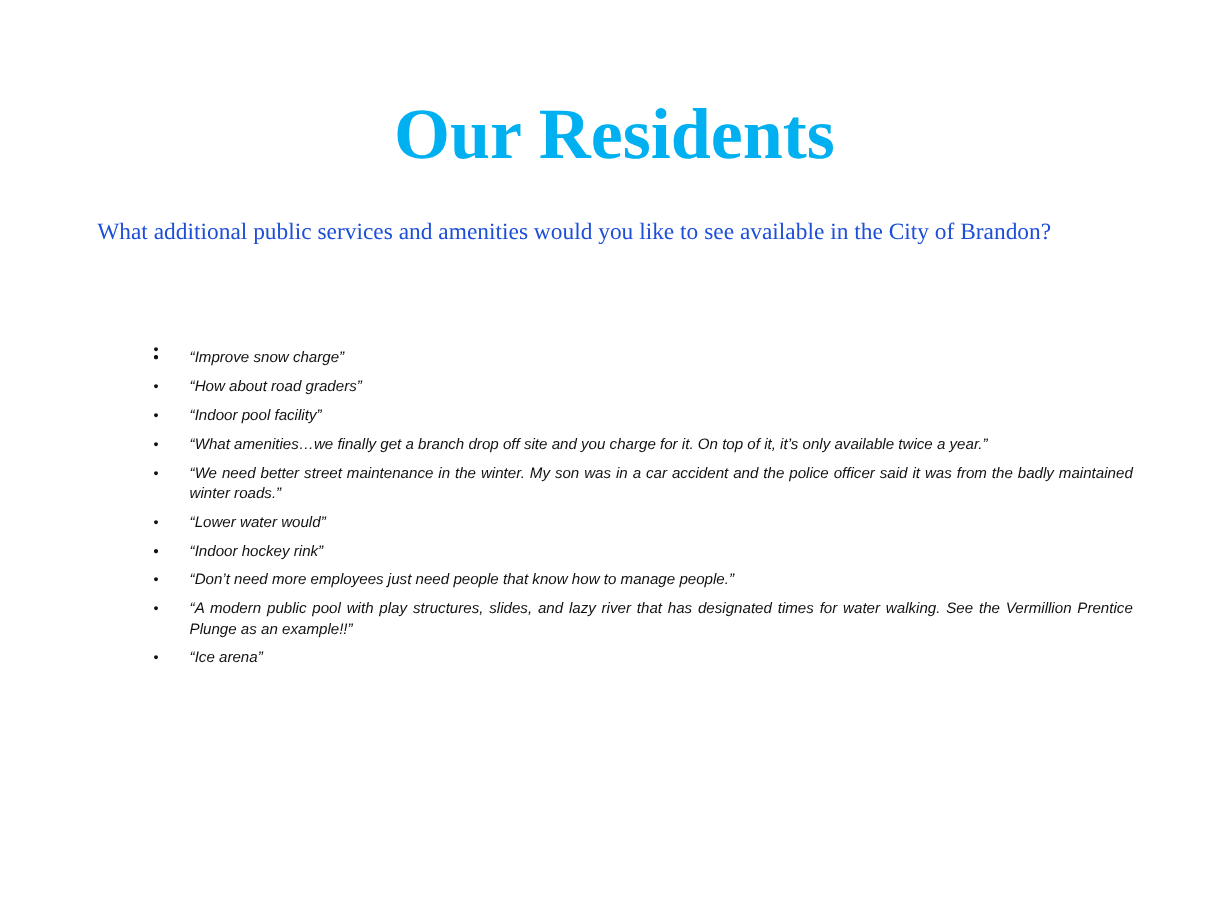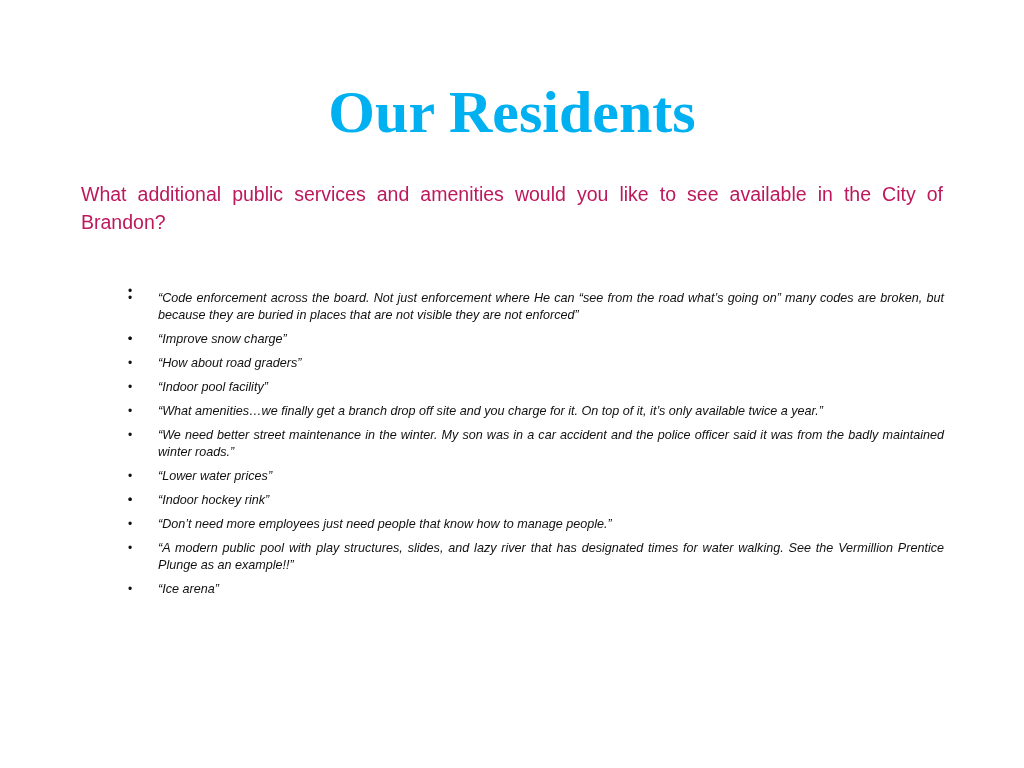--- a/index.html
+++ b/index.html
@@ -7,22 +7,22 @@
     .title {
       position: absolute; left: 0; top: 76px; width: 1024px;
       text-align: center;
       font-family: "Liberation Serif", "DejaVu Serif", serif;
       font-weight: bold; font-size: 60px; line-height: 72px;
       color: #00B0F0;
       margin: 0;
     }
     .question {
       position: absolute; left: 81px; top: 180px; width: 862px;
-      font-family: Liberation Sans, sans-serif;
-      font-size: 19.5px; line-height: 28px; color: #be185d;
+      font-family: Liberation Serif, serif;
+      font-size: 19.5px; line-height: 28px; color: #1d4ed8;
       text-align: justify; text-align-last: left;
       margin: 0;
     }
     .quotes {
       position: absolute; left: 128px; top: 283px; width: 816px;
       list-style: none; margin: 0; padding: 0;
       font-family: "Liberation Sans", "DejaVu Sans", sans-serif;
       font-style: italic; font-size: 12.6px; line-height: 17px; color: #111;
     }
     .quotes li {
@@ -35,26 +35,26 @@
   </style>
 </head>
 <body>
 
 <h1 class="title">Our Residents</h1>
 
 <p class="question">What additional public services and amenities would you like to see available in the City of Brandon?</p>
 
 <ul class="quotes">
   <li><span class="bullet">•</span></li>
-  <li><span class="bullet">•</span><span>“Code enforcement across the board. Not just enforcement where He can “see from the road what’s going on” many codes are broken, but because they are buried in places that are not visible they are not enforced”</span></li>
+  <li><span class="bullet">•</span></li>
   <li><span class="bullet">•</span></li>
   <li><span class="bullet">•</span><span>“Improve snow charge”</span></li>
   <li><span class="bullet">•</span><span>“How about road graders”</span></li>
   <li><span class="bullet">•</span><span>“Indoor pool facility”</span></li>
   <li><span class="bullet">•</span><span>“What amenities…we finally get a branch drop off site and you charge for it. On top of it, it’s only available twice a year.”</span></li>
   <li><span class="bullet">•</span><span>“We need better street maintenance in the winter. My son was in a car accident and the police officer said it was from the badly maintained winter roads.”</span></li>
-  <li><span class="bullet">•</span><span>“Lower water prices”</span></li>
+  <li><span class="bullet">•</span><span>“Lower water would”</span></li>
   <li><span class="bullet">•</span></li>
   <li><span class="bullet">•</span><span>“Indoor hockey rink”</span></li>
   <li><span class="bullet">•</span><span>“Don’t need more employees just need people that know how to manage people.”</span></li>
   <li><span class="bullet">•</span><span>“A modern public pool with play structures, slides, and lazy river that has designated times for water walking. See the Vermillion Prentice Plunge as an example!!”</span></li>
   <li><span class="bullet">•</span><span>“Ice arena”</span></li>
 </ul>
 
 </body></html>

